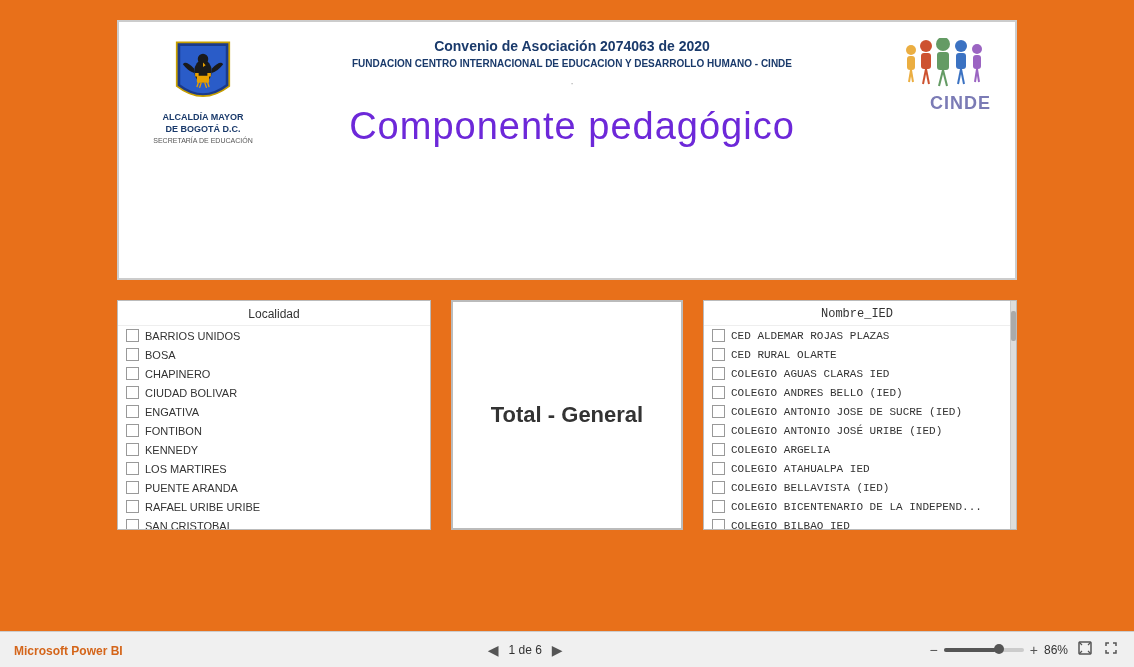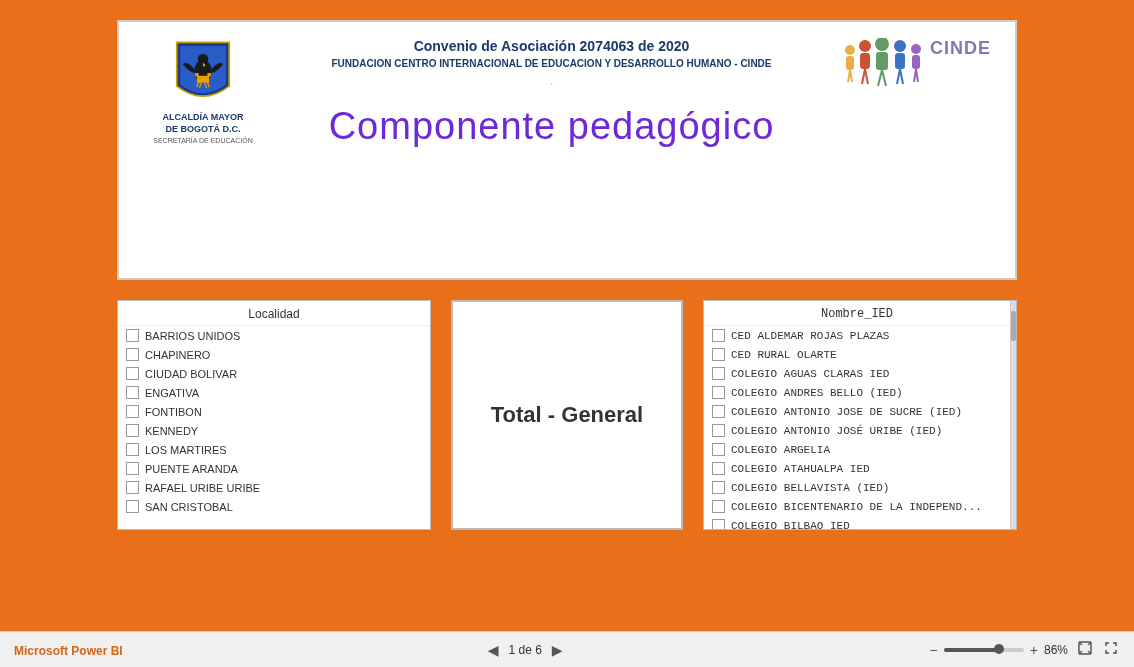--- a/index.html
+++ b/index.html
@@ -183,22 +183,22 @@
       font-size: 38px;
       color: #6d28d9;
       font-weight: 400;
       margin-top: 16px;
       letter-spacing: 1px;
     }
 
     .cinde-logo-area {
       min-width: 110px;
       display: flex;
-      flex-direction: row;
-      align-items: flex-start;
+      flex-direction: column;
+      align-items: flex-end;
     }
     .cinde-text {
       font-size: 18px;
       font-weight: bold;
       color: #7b7bb5;
       letter-spacing: 1px;
     }
 
     
     .filters-row {
@@ -390,20 +390,24 @@
 
     <div class="filter-box">
       <div class="filter-label">Localidad</div>
       <div class="filter-list" id="localidad-list">
           <div class="filter-item">
             <div class="checkbox"></div>
             <span>BARRIOS UNIDOS</span>
           </div>
           <div class="filter-item">
             <div class="checkbox"></div>
+            <span>BOSA</span>
+          </div>
+          <div class="filter-item">
+            <div class="checkbox"></div>
             <span>CHAPINERO</span>
           </div>
           <div class="filter-item">
             <div class="checkbox"></div>
             <span>CIUDAD BOLIVAR</span>
           </div>
           <div class="filter-item">
             <div class="checkbox"></div>
             <span>ENGATIVA</span>
           </div>

